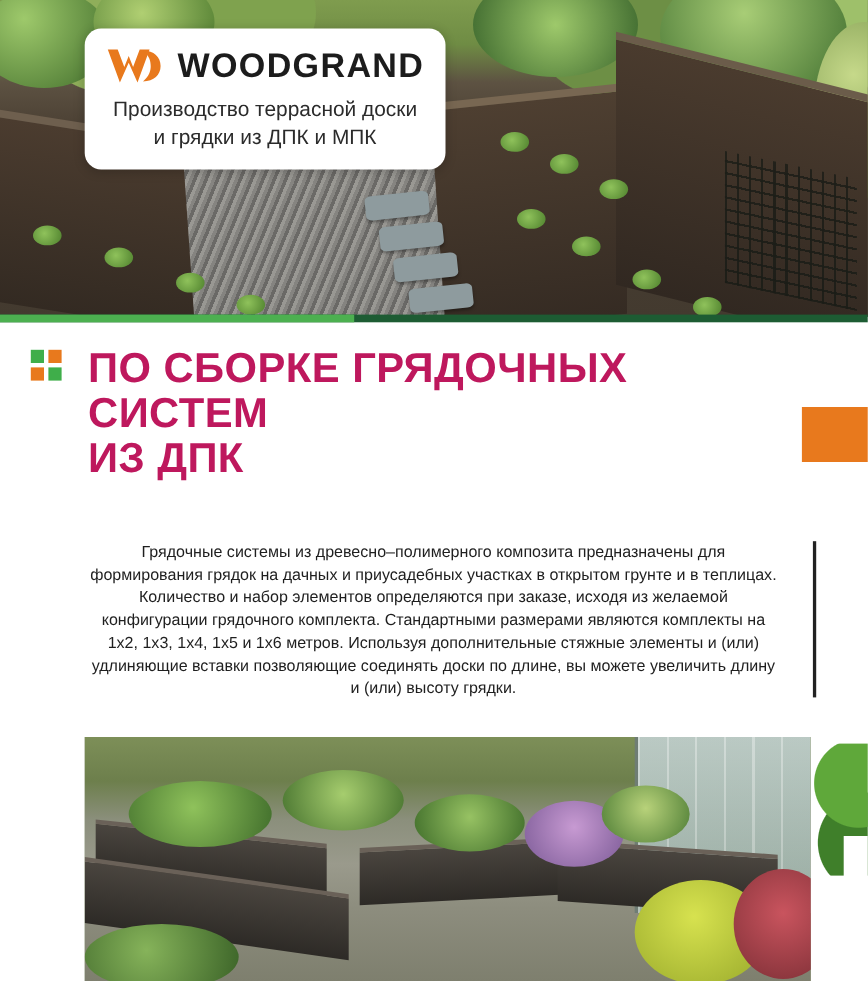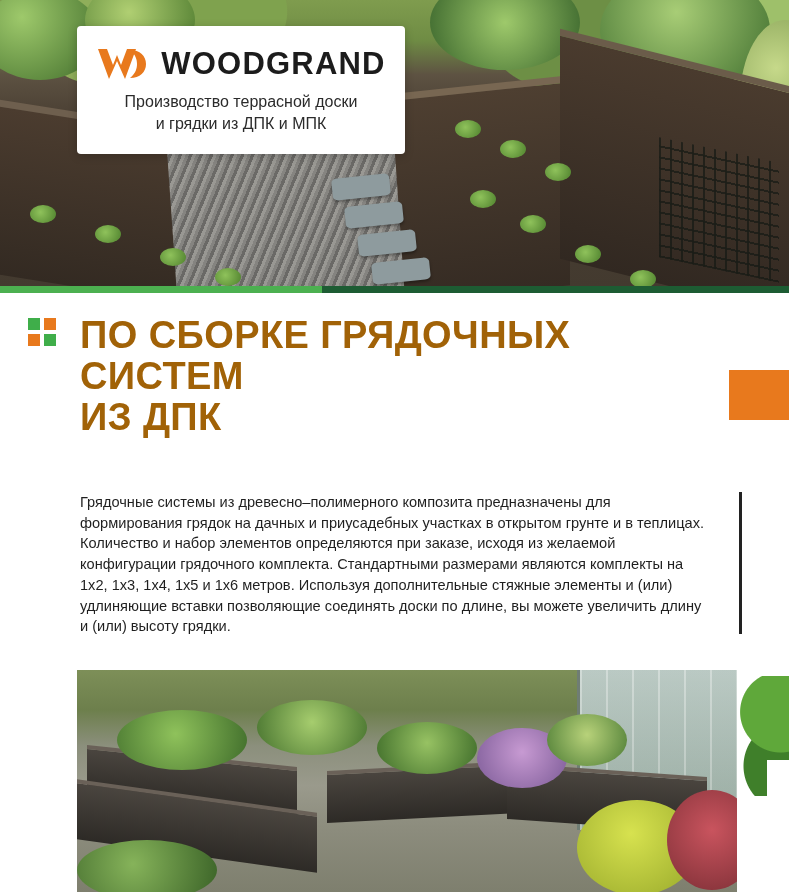--- a/index.html
+++ b/index.html
@@ -94,40 +94,40 @@
     border-radius: 50%;
     background: radial-gradient(circle at 35% 30%, #9ec96b, #3f6b2a);
   }
 
   
   .logo-card {
     position: absolute;
     left: 77px; top: 26px;
     width: 328px; height: 128px;
     background: #ffffff;
-    border-radius: 4px;
+    border-radius: 15px;
     box-shadow: 0 2px 10px rgba(0,0,0,.2);
     display: flex;
     flex-direction: column;
     align-items: center;
     justify-content: center;
     padding: 10px 14px;
   }
   .logo-row { display: flex; align-items: center; gap: 13px; }
   .logo-mark { width: 52px; height: 34px; }
   .logo-word {
     font-size: 31px;
     font-weight: bold;
     letter-spacing: 1.2px;
     color: #1c1c1c;
   }
   .logo-sub {
     margin-top: 9px;
     text-align: center;
-    font-size: 16px;
+    font-size: 19px;
     line-height: 1.35;
     color: #2b2b2b;
   }
 
   
   .divider-wrap {
     position: absolute;
     left: 0; top: 286px;
     width: 789px; height: 7px;
   }
@@ -153,42 +153,42 @@
     font-weight: bold;
     letter-spacing: 0.5px;
     color: #1a1a1a;
     line-height: 1.02;
   }
   .title-sub {
     margin-top: 9px;
     font-size: 38px;
     font-weight: bold;
     letter-spacing: 0.4px;
-    color: #a16207;
+    color: #be185d;
     line-height: 1.08;
   }
 
   
   .orange-tab {
     position: absolute;
     right: 0; top: 370px;
     width: 60px; height: 50px;
     background: #e8791d;
   }
 
   
   .body-text {
     position: absolute;
     left: 80px; top: 492px;
     width: 628px;
     font-size: 14.6px;
     line-height: 1.42;
     color: #1f1f1f;
   }
-  .body-text p { margin: 0; }
+  .body-text p { margin: 0; text-align: center; }
   .accent-bar {
     position: absolute;
     left: 739px; top: 492px;
     width: 3px; height: 142px;
     background: #222;
   }
 
   
   .photo2 {
     position: absolute;

